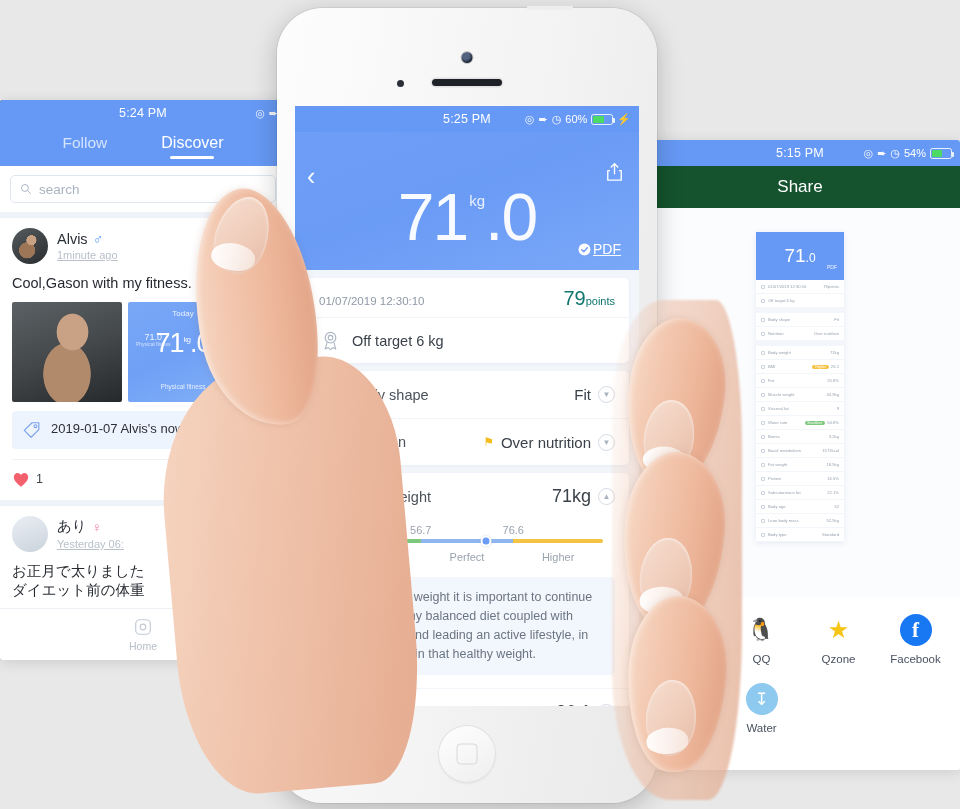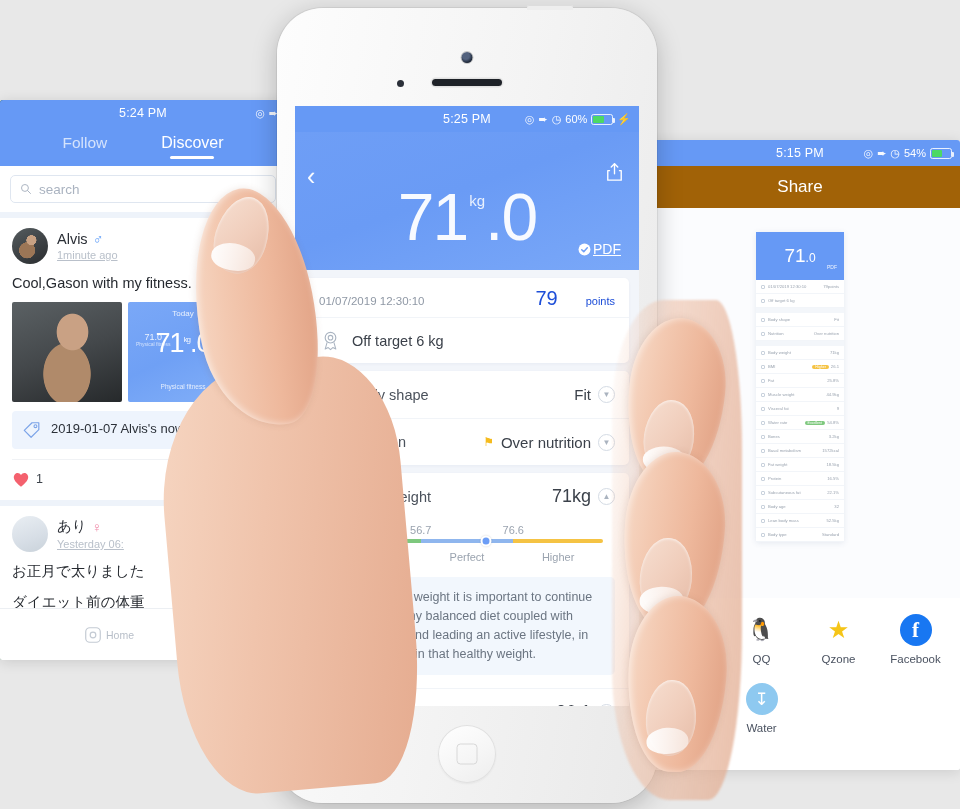--- a/index.html
+++ b/index.html
@@ -47,21 +47,21 @@
   .battery::after {
     content: "";
     position: absolute; right: -3px; top: 3px;
     width: 2px; height: 5px;
     background: rgba(255,255,255,.85);
     border-radius: 0 1px 1px 0;
   }
   .battery i { display: block; height: 100%; background: #4cd964; border-radius: 1px; }
 
   .navbar {
-    background: #a16207;
+    background: #14532d;
     color: #fff;
     position: relative;
     display: flex;
     align-items: center;
     justify-content: center;
     text-align: center;
   }
   .nav-title { font-size: 17px; font-weight: 400; }
   .nav-back {
     position: absolute; left: 10px; top: 50%;
@@ -198,21 +198,21 @@
     position: absolute;
     left: 0; right: 0; bottom: 0;
     height: 52px;
     background: #fff;
     border-top: 1px solid #eceff3;
     display: flex;
     align-items: center;
     justify-content: center;
   }
   .tabbar-item {
-    display: flex; flex-direction: row;
+    display: flex; flex-direction: column;
     align-items: center; gap: 3px;
     color: #b7bec8; font-size: 10.5px;
     width: 120px;
   }
 
   
   #right-phone {
     right: 0; top: 100px;
     width: 320px; height: 630px;
     background: #fbfcfe;
@@ -400,21 +400,21 @@
     overflow: hidden;
   }
   .meta-row {
     display: flex; align-items: baseline;
     justify-content: space-between;
     padding: 9px 14px 7px;
     border-bottom: 1px solid #f1f4f8;
   }
   .meta-date { font-size: 11.5px; color: #8f98a5; }
   .meta-points { font-size: 20px; color: #3b414a; font-weight: 300; }
-  .meta-points span { font-size: 11px; color: #1d4ed8; margin-left: 28px; }
+  .meta-points span { font-size: 11px; color: #0f766e; }
   .target-row {
     display: flex; align-items: center; gap: 11px;
     padding: 12px 14px;
     font-size: 14.5px; color: #3b414a;
   }
   .metric-row {
     display: flex; align-items: center;
     padding: 13px 14px;
     border-bottom: 1px solid #f1f4f8;
     gap: 11px;
@@ -613,21 +613,21 @@
       <div class="avatar jp"></div>
       <div>
         <div class="post-name">
           <span>あり</span>
           <span class="gender-f">♀</span>
         </div>
         <div class="post-time">Yesterday 06:</div>
       </div>
     </div>
     <div class="post-text" style="margin-bottom:0">お正月で太りました</div>
-    <div class="post-text" style="margin-top:12px">ダイエット前の体重</div>
+    <div class="post-text" style="margin-top:0">ダイエット前の体重</div>
     <div style="height:84px;background:linear-gradient(160deg,#e7ecef 0%,#cfd7dd 50%,#b9c3cb 100%);border-radius:2px;margin-top:4px;"></div>
   </div>
 
   <div class="tabbar">
     <div class="tabbar-item">
       <svg width="20" height="20" viewBox="0 0 22 22">
         <rect x="3" y="3" width="16" height="16" rx="4.5" fill="none" stroke="#c3cad3" stroke-width="1.3"></rect>
         <circle cx="11" cy="11" r="3.1" fill="none" stroke="#c3cad3" stroke-width="1.3"></circle>
       </svg>
       <span>Home</span>

